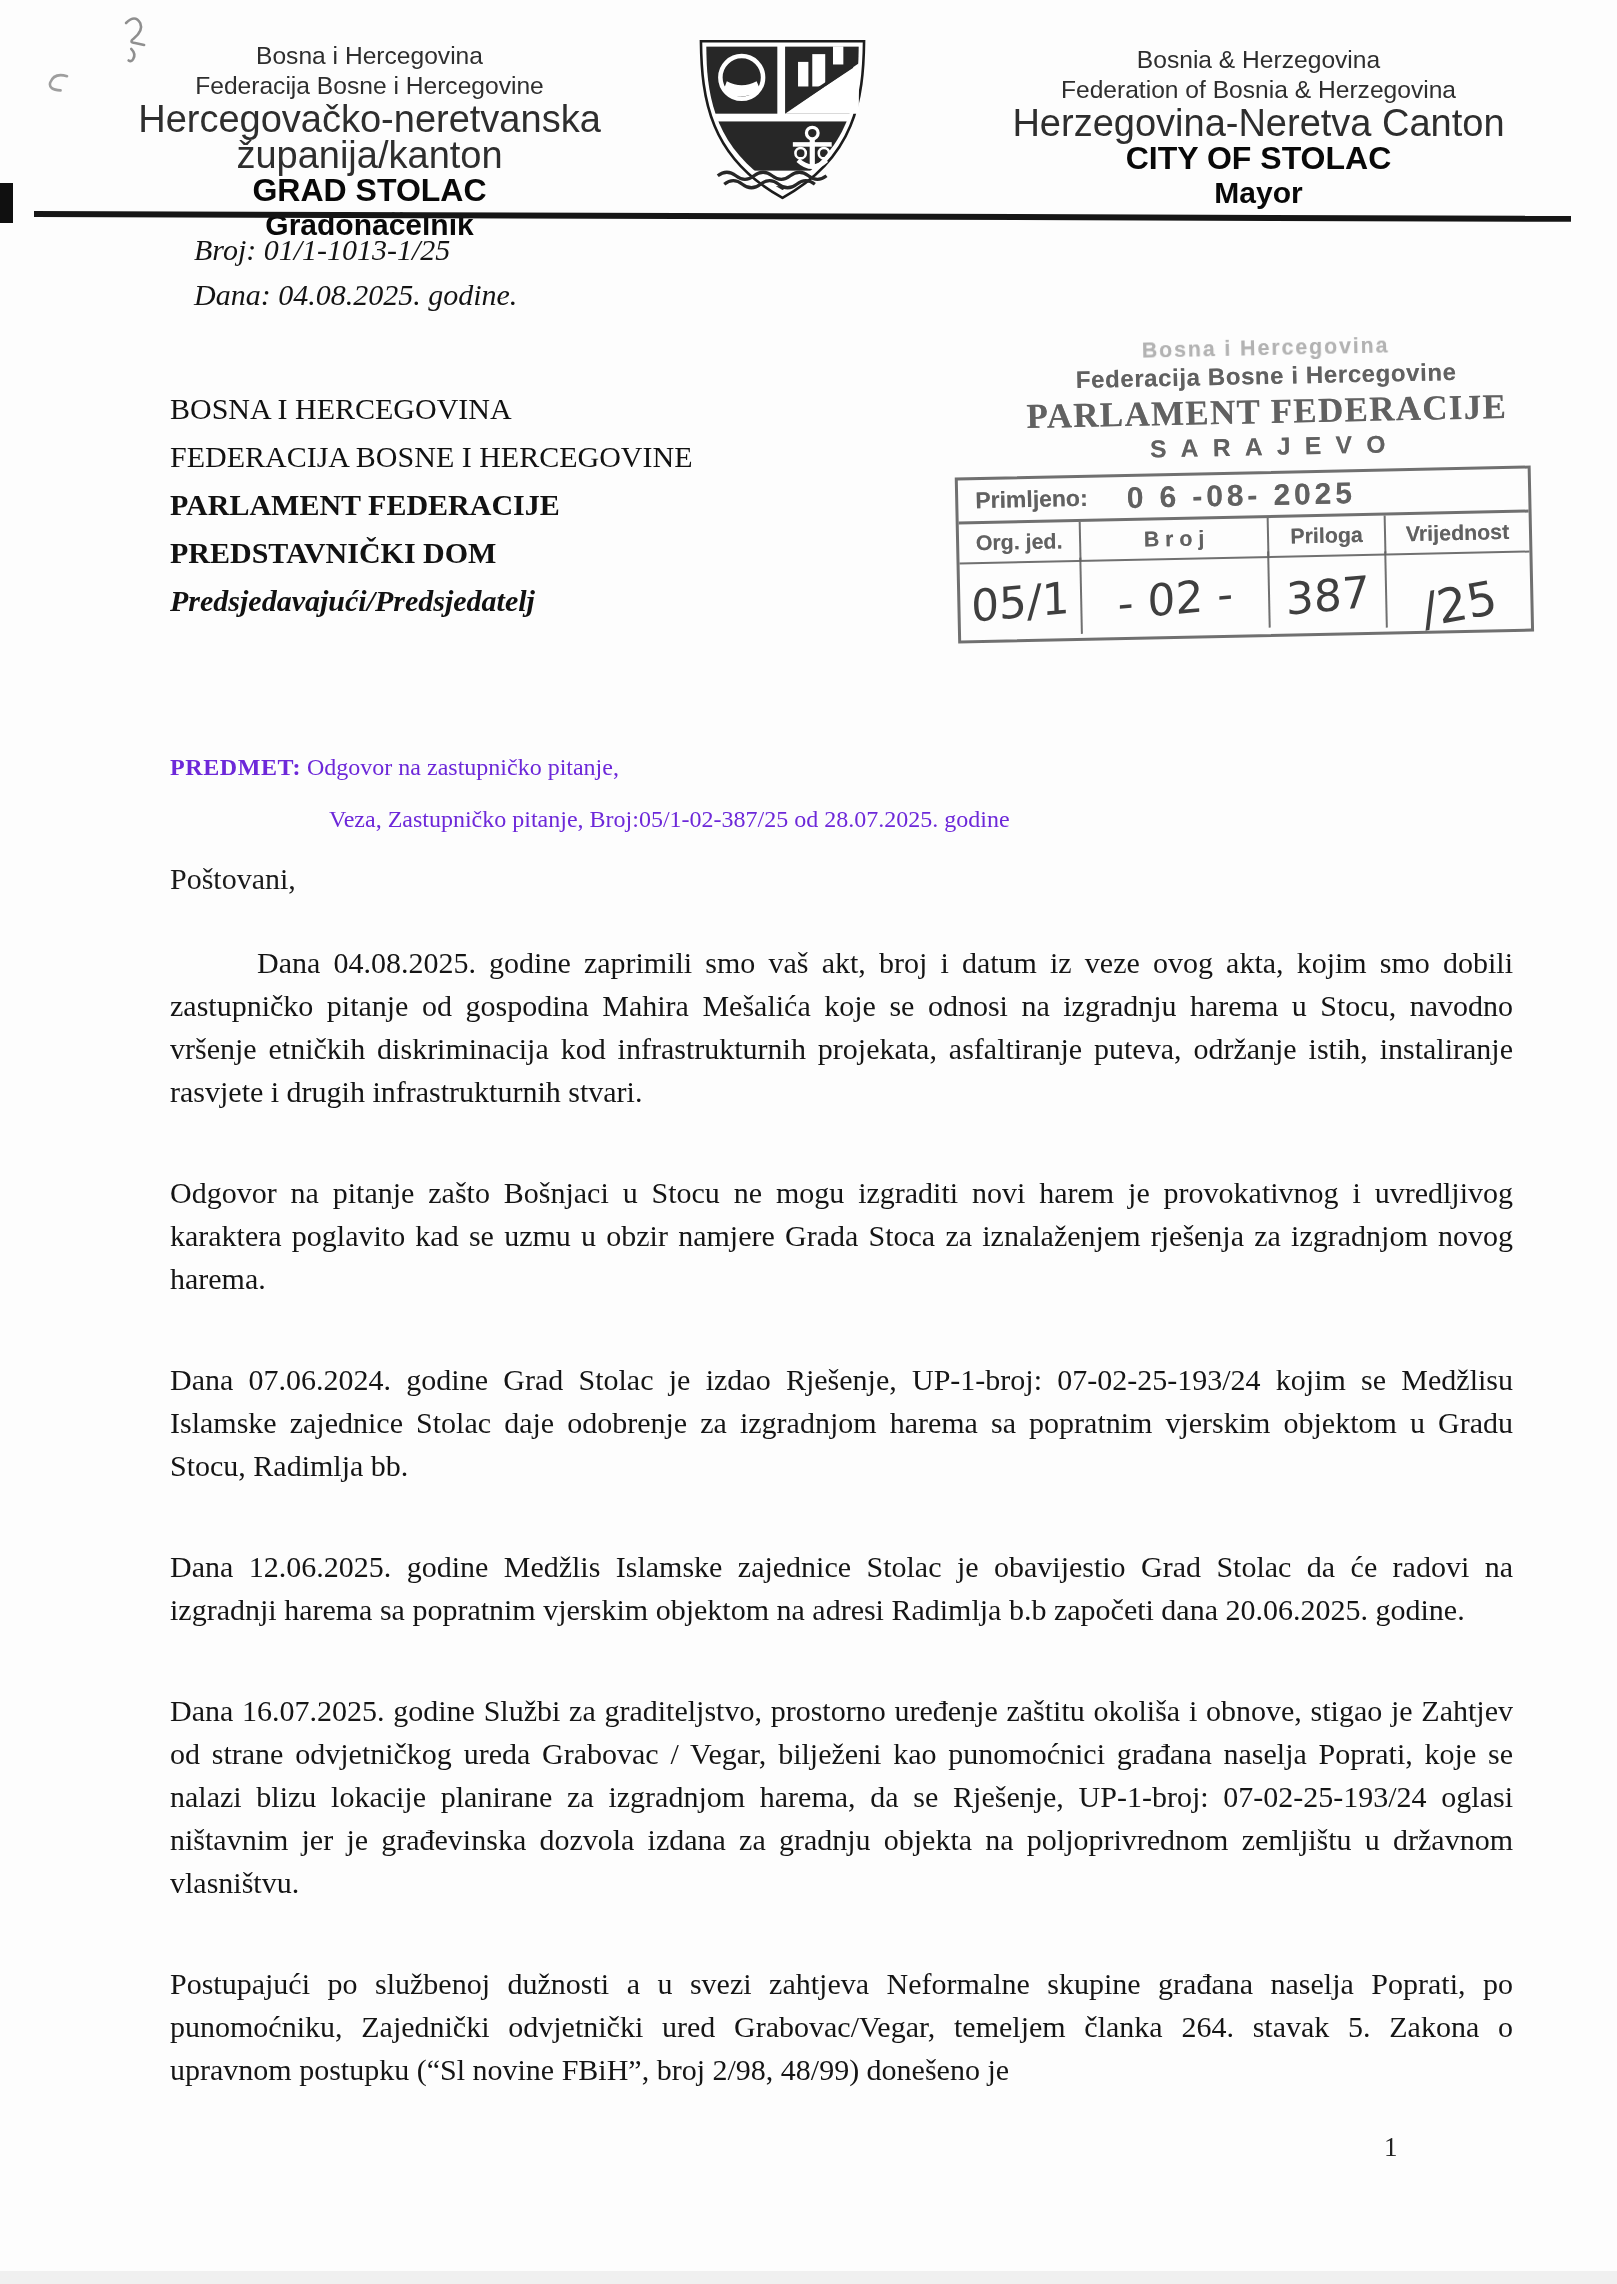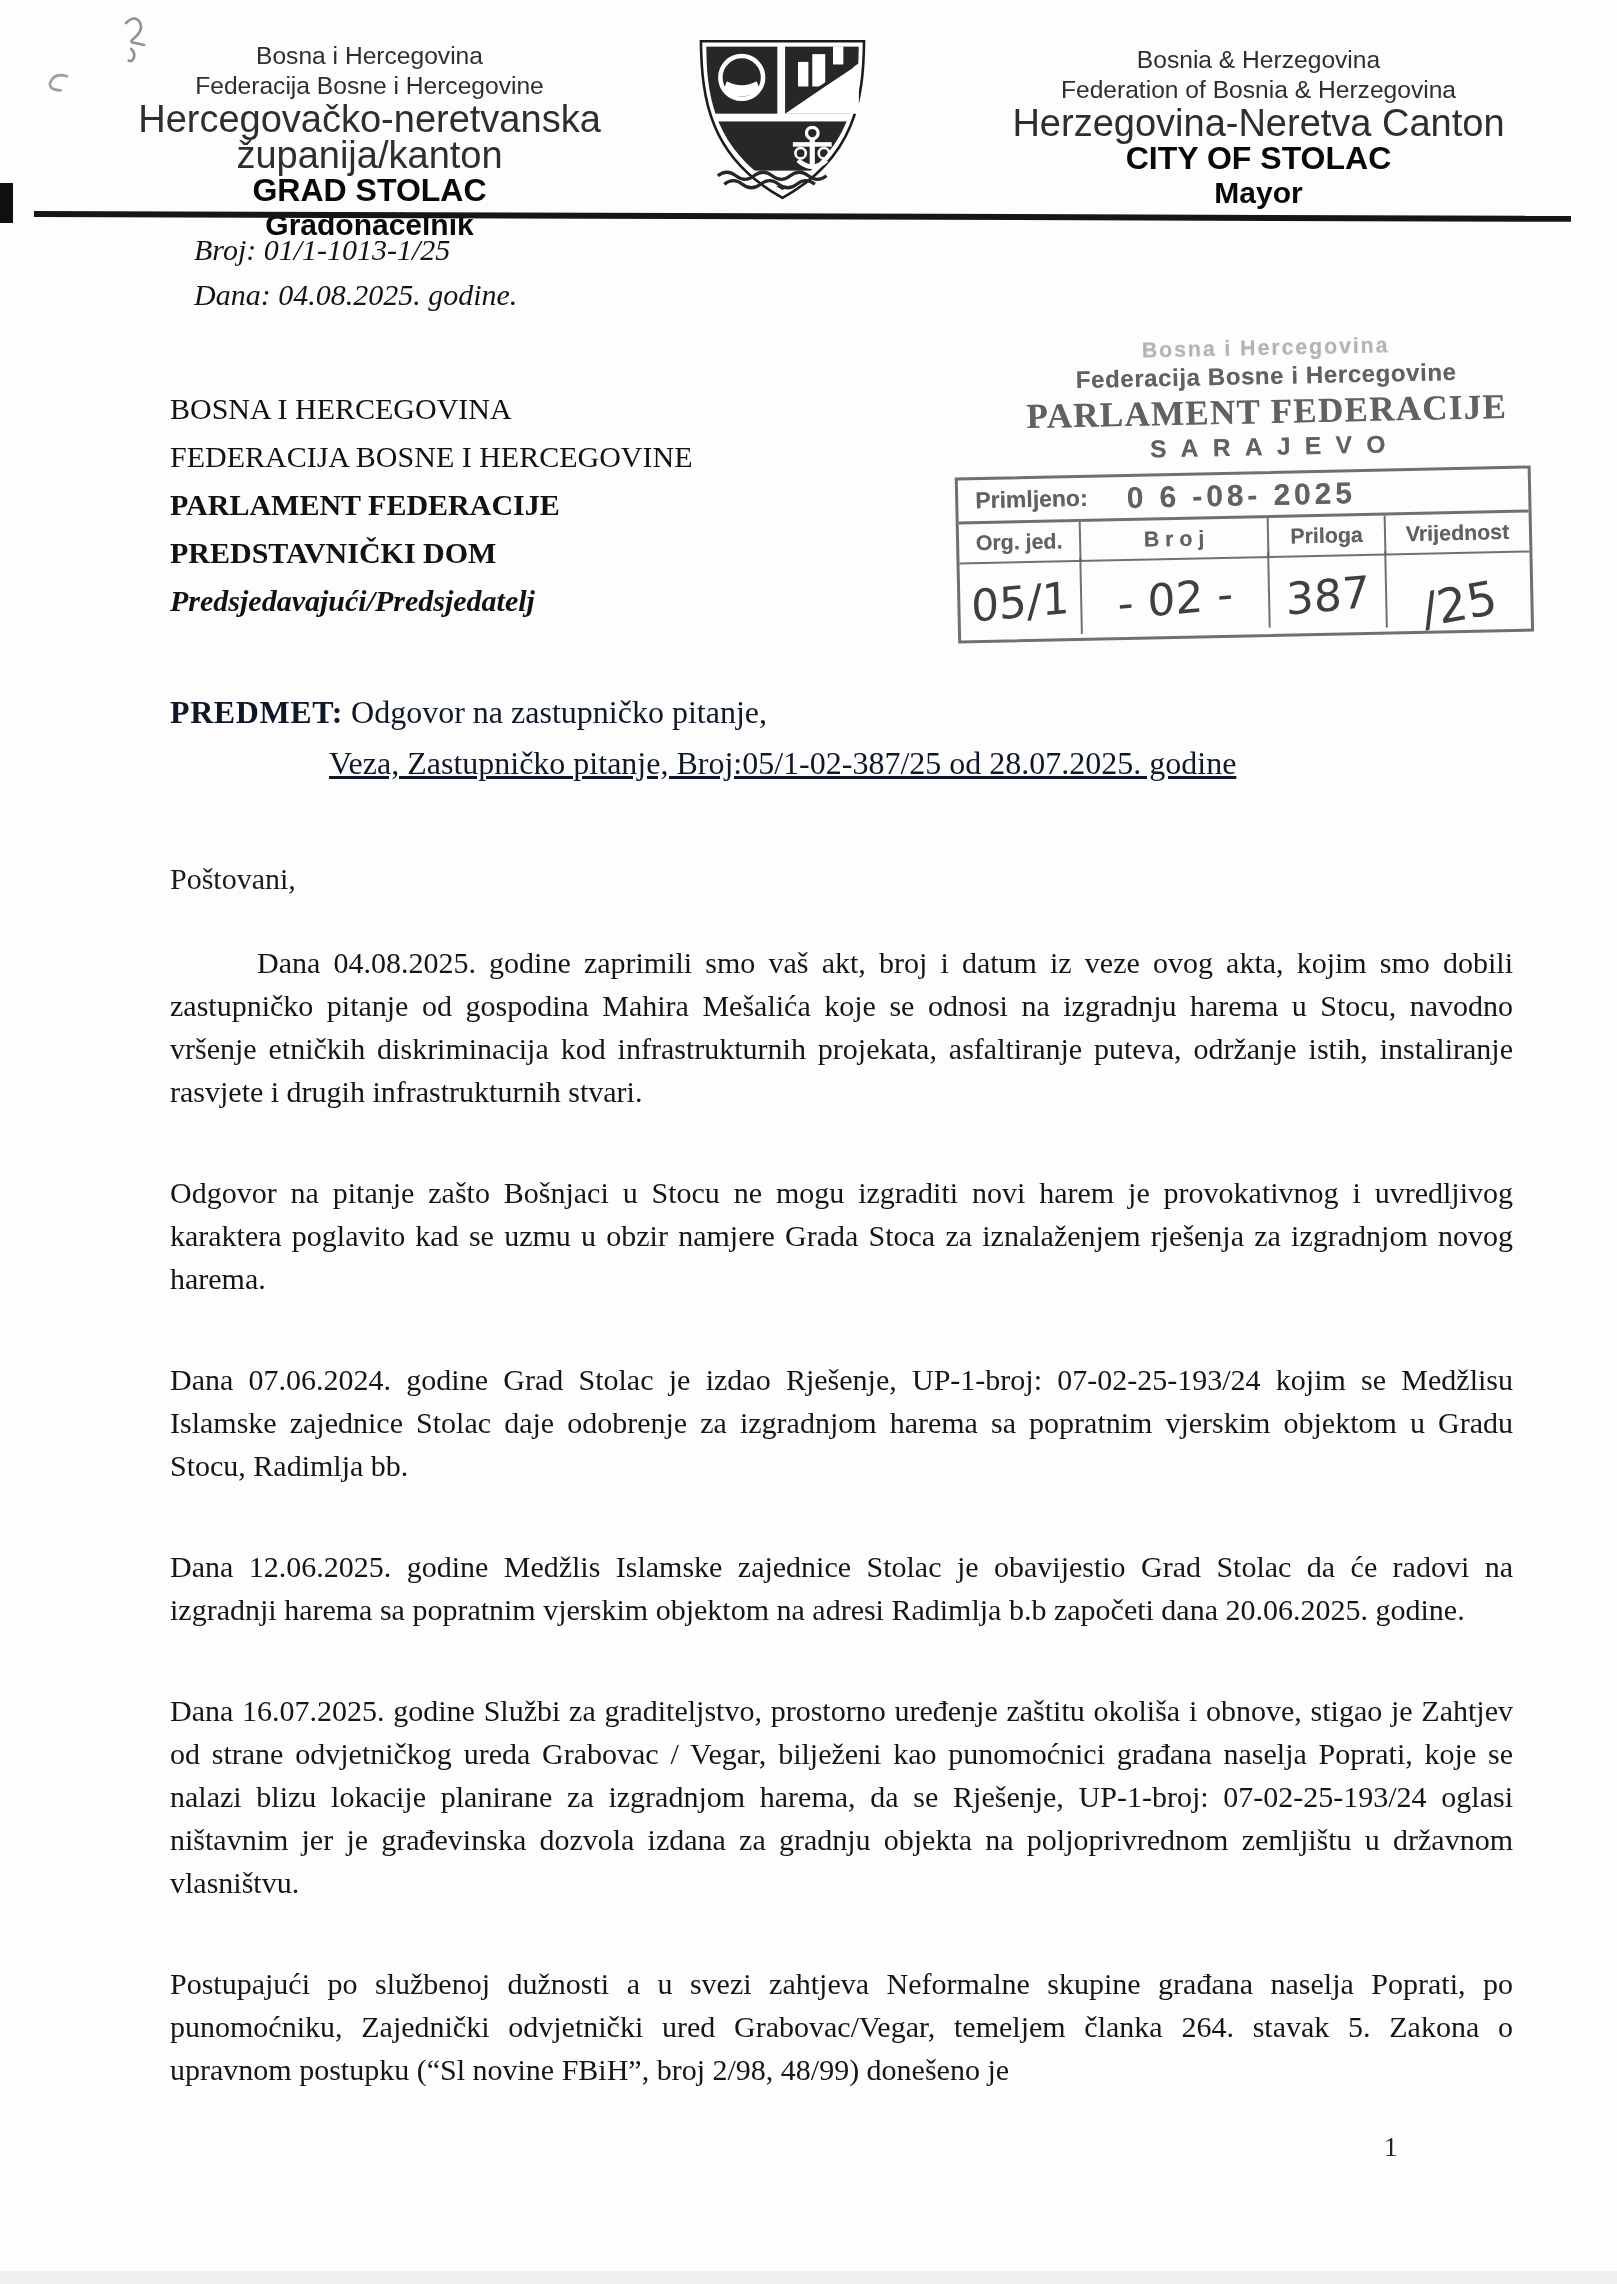--- a/index.html
+++ b/index.html
@@ -54,23 +54,23 @@
   .st-c1{width:122px;}
   .st-c2{width:188px;}
   .st-c3{width:117px;}
   .st-c4{flex:1;border-right:none;}
   .st-head{font-size:21.4px;font-weight:bold;}
   .hw{font-family:"DejaVu Sans", sans-serif;font-size:44px;color:#3f3f3f;
       text-shadow:none;transform:rotate(-4deg) skewX(-4deg);}
   .hw4{margin-top:22px;font-size:47px;transform:rotate(-9deg);}
 
   
-  #subject{left:170px;top:694px;width:1354px;font-size:32px;color:#0f172a;}
+  #subject{left:170px;top:754px;width:1354px;font-size:24px;color:#6d28d9;}
   #subject .lab{font-weight:bold;letter-spacing:0.6px;}
-  #subject .l2{padding-left:159px;margin-top:14px;text-decoration:underline;}
+  #subject .l2{padding-left:159px;margin-top:25px;}
 
   
   #salutation{left:170px;top:862px;font-size:30px;text-align:right;}
   #body{left:170px;top:941px;width:1343px;}
   #body p{margin:0 0 58px 0;font-size:30px;line-height:43px;text-align:justify;color:#151515;}
   #body p.indent{text-indent:87px;}
   #body p:last-child{margin-bottom:0;}
 
   #page-num{left:1384px;top:2132px;font-size:27px;color:#222;}
 

